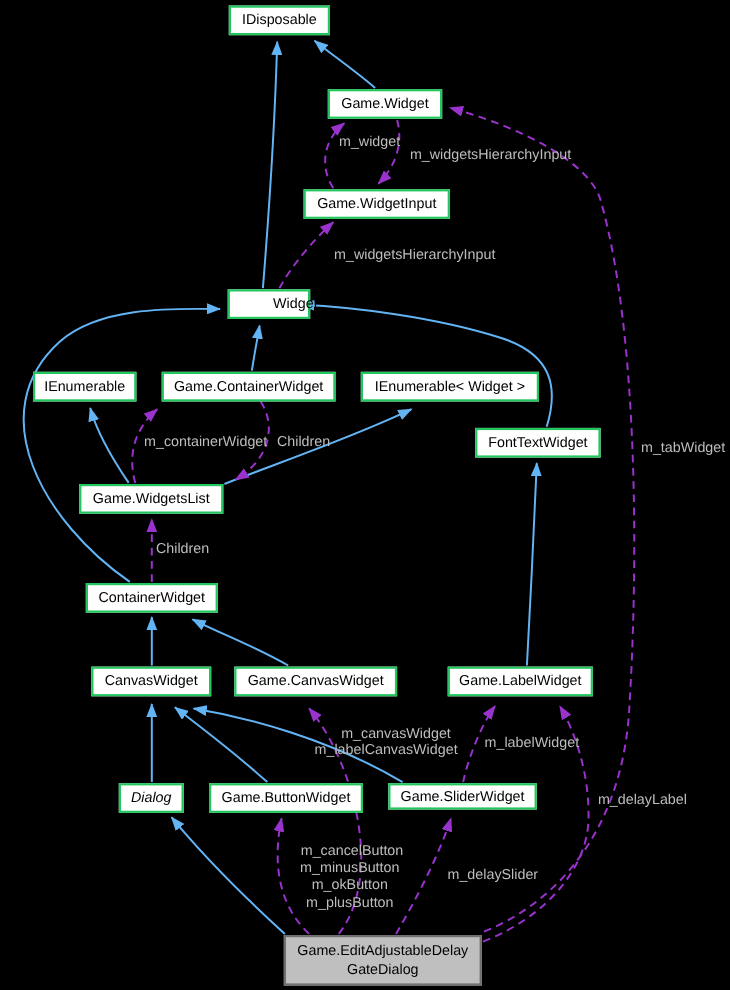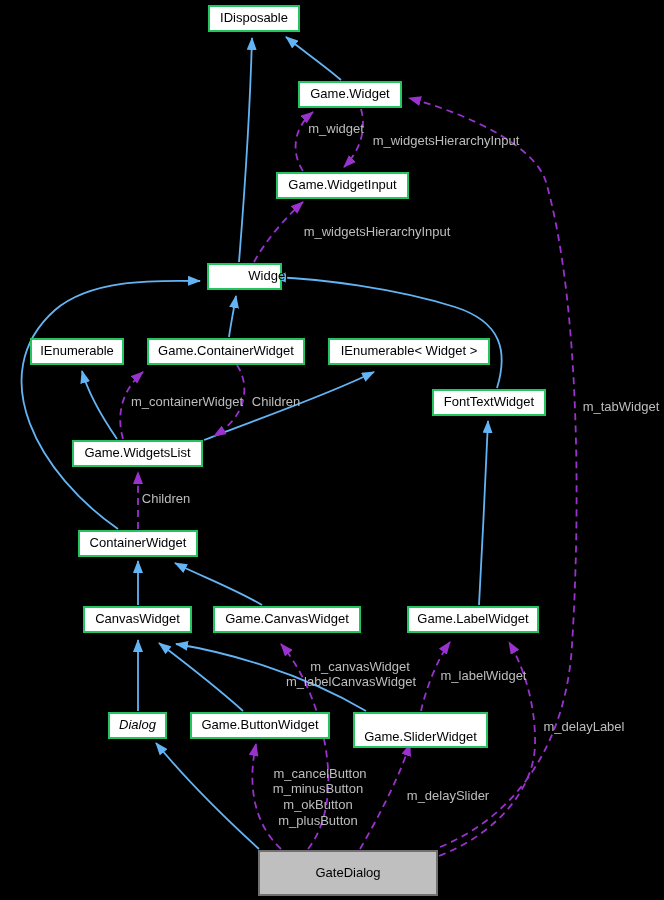--- a/index.html
+++ b/index.html
@@ -99,24 +99,25 @@
       </div>
       <div class="node" style="left: 407px; top: 606px; width: 132px; height: 27px;">
         <span>Game.LabelWidget</span>
       </div>
       <div class="node" style="left: 108px; top: 712px; width: 59px; height: 27px; font-style: italic;">
         <span>Dialog</span>
       </div>
       <div class="node" style="left: 190px; top: 712px; width: 140px; height: 27px;">
         <span>Game.ButtonWidget</span>
       </div>
-      <div class="node" style="left: 353px; top: 712px; width: 135px; height: 36px; justify-content: flex-end;">
+      <div class="node" style="left: 353px; top: 712px; width: 135px; height: 24px;">
         <span>Game.SliderWidget</span>
       </div>
       <div class="node highlight" style="left: 258px; top: 850px; width: 180px; height: 46px;">
+        <div>Game.EditAdjustableDelay</div>
         <div>GateDialog</div>
       </div>
       <div class="edge-label" style="left: 336px; top: 128px;">m_widget</div>
       <div class="edge-label" style="left: 446px; top: 140px;">m_widgetsHierarchyInput</div>
       <div class="edge-label" style="left: 377px; top: 231px;">m_widgetsHierarchyInput</div>
       <div class="edge-label" style="left: 187px; top: 401px;">m_containerWidget</div>
       <div class="edge-label" style="left: 276px; top: 401px;">Children</div>
       <div class="edge-label" style="left: 166px; top: 498px;">Children</div>
       <div class="edge-label" style="left: 621px; top: 406px;">m_tabWidget</div>
       <div class="edge-label" style="left: 360px; top: 666px;">m_canvasWidget</div>

